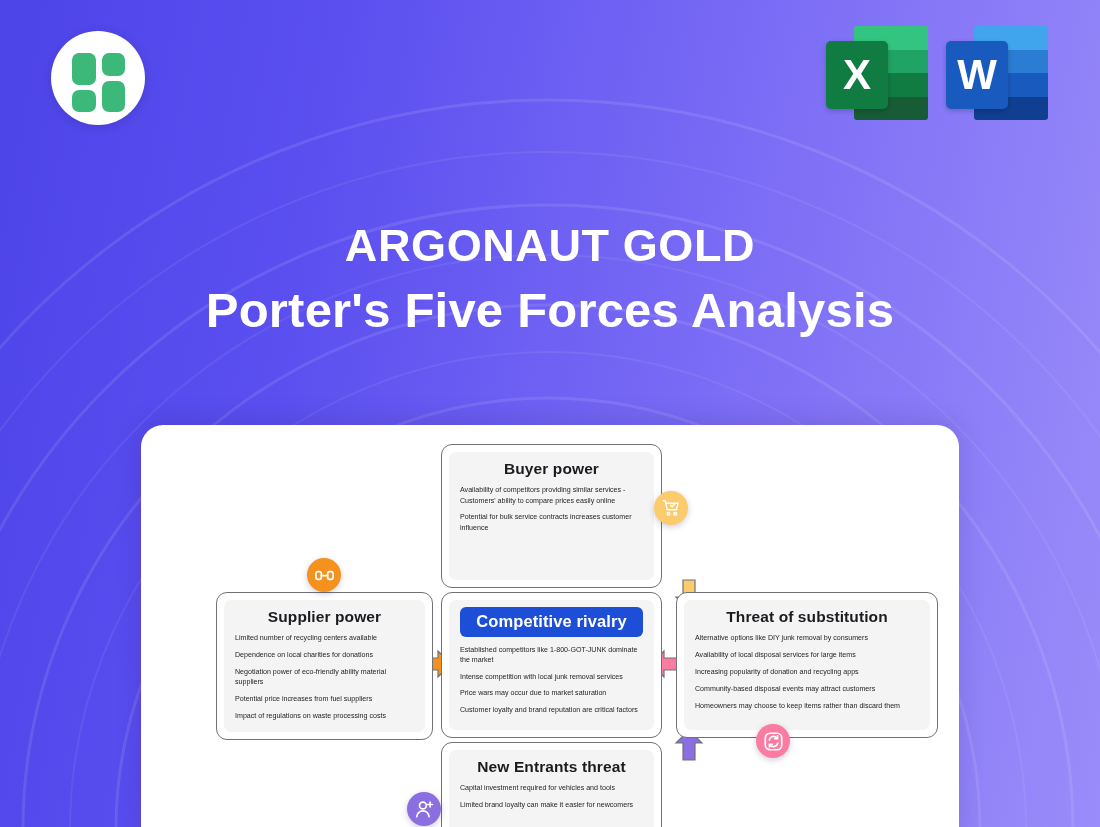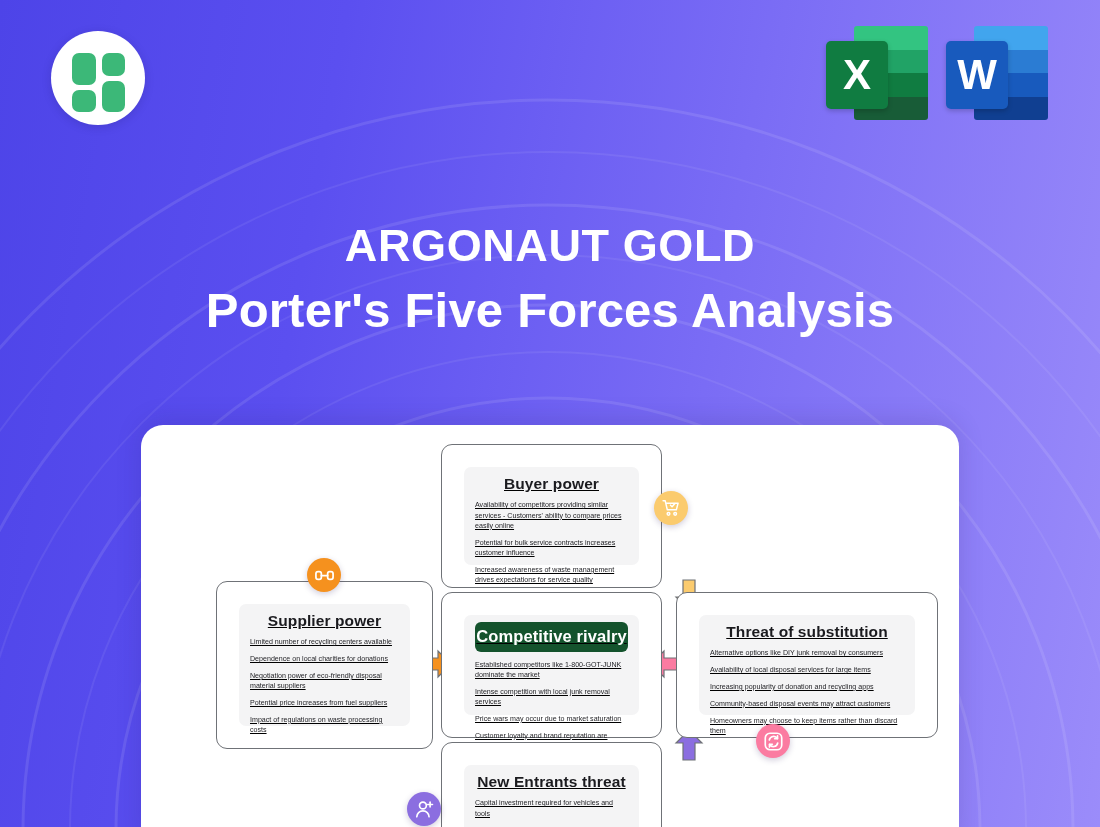--- a/index.html
+++ b/index.html
@@ -114,57 +114,56 @@
   }
 
   
   #diagram { position: absolute; left: 0; top: 0; width: 818px; height: 420px; }
 
   .fbox {
     position: absolute;
     background: #ffffff;
     border: 1.4px solid #6f7277;
     border-radius: 11px;
-    padding: 22px;
-    text-decoration: underline;
+    padding: 7px;
   }
   .fbox-inner {
     background: #f4f4f5;
     border-radius: 7px;
     width: 100%; height: 100%;
     padding: 7px 11px 9px 11px;
   }
   .fbox-title {
     text-align: center;
     font-size: 15.5px;
     font-weight: bold;
     color: #1b1b1f;
     letter-spacing: .1px;
     margin-bottom: 7px;
     line-height: 1.25;
   }
   .fbox.center .fbox-title {
-    background: #14532d;
+    background: #1d4ed8;
     color: #ffffff;
     border-radius: 6px;
     padding: 4px 0 5px 0;
     font-size: 16.5px;
     margin-bottom: 8px;
   }
   .fbox ul { list-style: none; }
   .fbox li {
     font-size: 7.1px;
     line-height: 1.45;
     color: #1d1d21;
     margin-bottom: 6.5px;
   }
 
   
   #box-buyer    { left: 300px; top: 19px;  width: 221px; height: 144px; }
-  #box-supplier { left: 75px;  top: 156px; width: 217px; height: 168px; }
+  #box-supplier { left: 75px;  top: 167px; width: 217px; height: 148px; }
   #box-center   { left: 300px; top: 167px; width: 221px; height: 146px; }
   #box-threat   { left: 535px; top: 167px; width: 262px; height: 146px; }
   #box-entrants { left: 300px; top: 317px; width: 221px; height: 146px; }
 
   
   .arrow { position: absolute; }
 
   
   .badge {
     position: absolute;
@@ -250,32 +249,31 @@
       <svg class="arrow" style="left:531px; top:303px; width:34px; height:34px;" viewBox="0 0 34 34">
         <path d="M11 32 H23 V15 H30 L17 2 L4 15 H11 Z" fill="#8b6ee0" stroke="#6f7277" stroke-width="1.2"></path>
       </svg>
 
       <div class="fbox" id="box-buyer">
         <div class="fbox-inner">
           <div class="fbox-title">Buyer power</div>
           <ul>
             <li>Availability of competitors providing similar services  -  Customers' ability to compare prices easily online</li>
             <li>Potential for bulk service contracts increases customer influence</li>
-            <li>Increased awareness of waste management drives expectations for service quality</li>
           </ul>
         </div>
       </div>
 
       <div class="fbox" id="box-supplier">
         <div class="fbox-inner">
           <div class="fbox-title">Supplier power</div>
           <ul>
             <li>Limited number of recycling centers available</li>
             <li>Dependence on local charities for donations</li>
-            <li>Negotiation power of eco-friendly disposal material suppliers</li>
+            <li>Negotiation power of eco-friendly ability material suppliers</li>
             <li>Potential price increases from fuel suppliers</li>
             <li>Impact of regulations on waste processing costs</li>
           </ul>
         </div>
       </div>
 
       <div class="fbox center" id="box-center">
         <div class="fbox-inner">
           <div class="fbox-title">Competitive rivalry</div>
           <ul>

